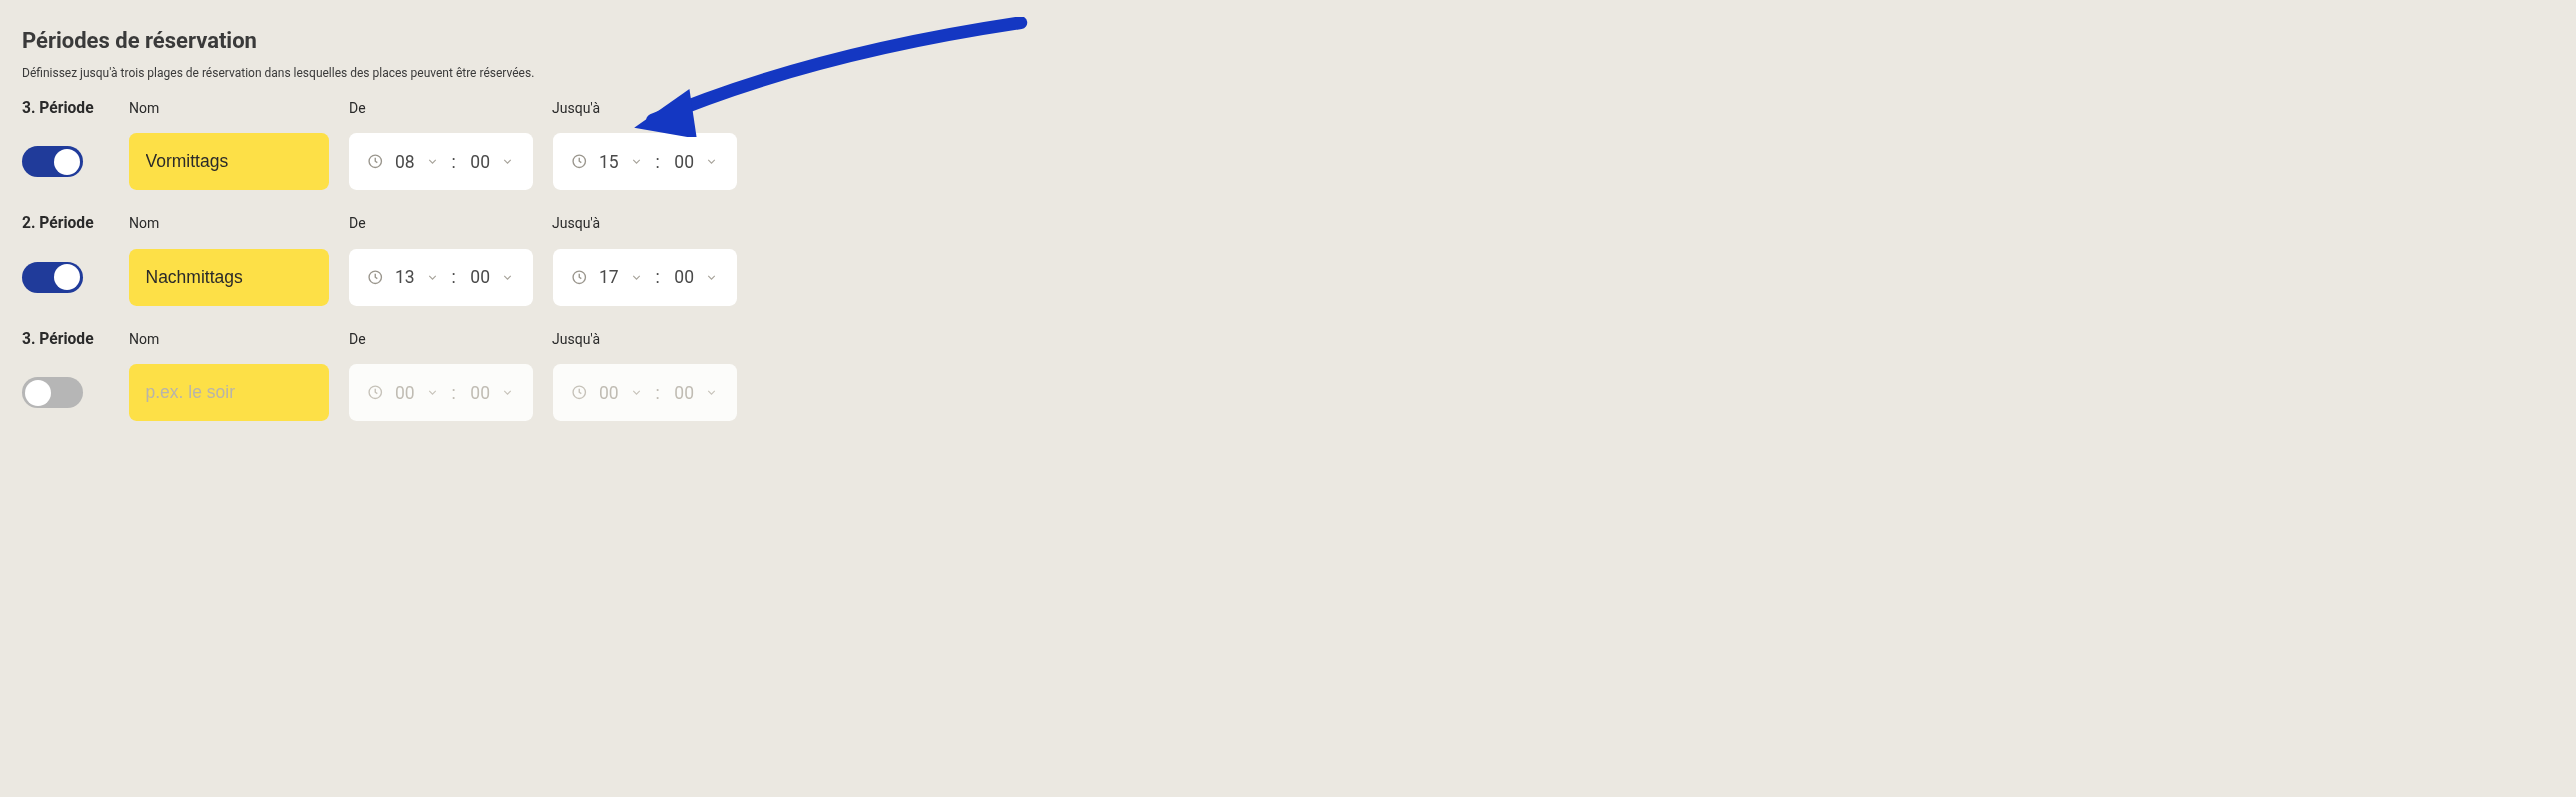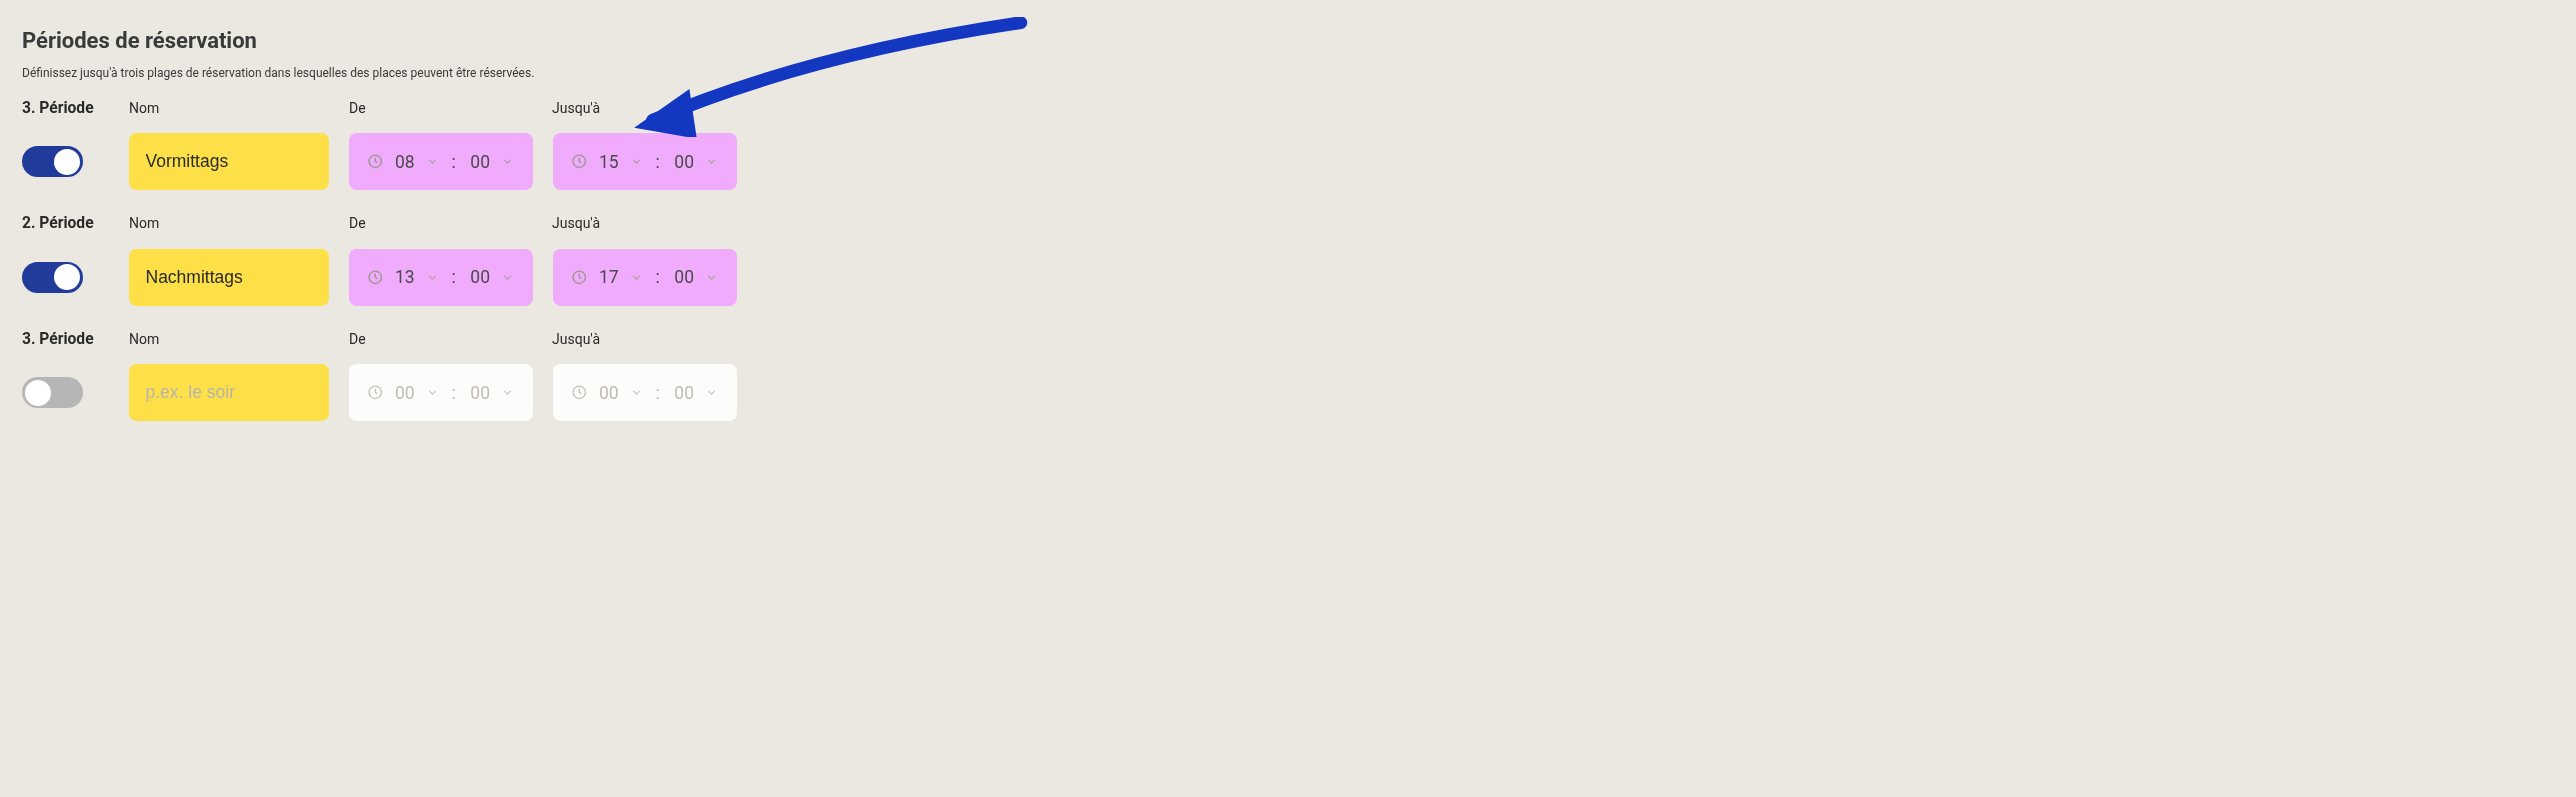--- a/index.html
+++ b/index.html
@@ -64,21 +64,21 @@
 .name-input {
   width: 200px; height: 57px;
   border: none; border-radius: 7.4px;
   background: #fde047; padding: 0 16.5px;
   font-size: 17.5px; color: #2a2a2a;
 }
 .name-input::placeholder { color: #b8b4ab; }
 
 .time-box {
   display: flex; align-items: center;
-  height: 57px; background: #f0abfc;
+  height: 57px; background: #ffffff;
   border-radius: 7.4px; padding: 0 18.4px;
   gap: 9.2px; min-width: 184px;
 }
 .time-box.disabled { background: #fcfcfa; }
 .clock-icon { display: inline-flex; }
 .time-val {
   font-size: 17.5px; color: #4a4a4a;
   padding: 0 1.8px; cursor: pointer;
 }
 .time-box.disabled .time-val { color: #c0bcb3; }

